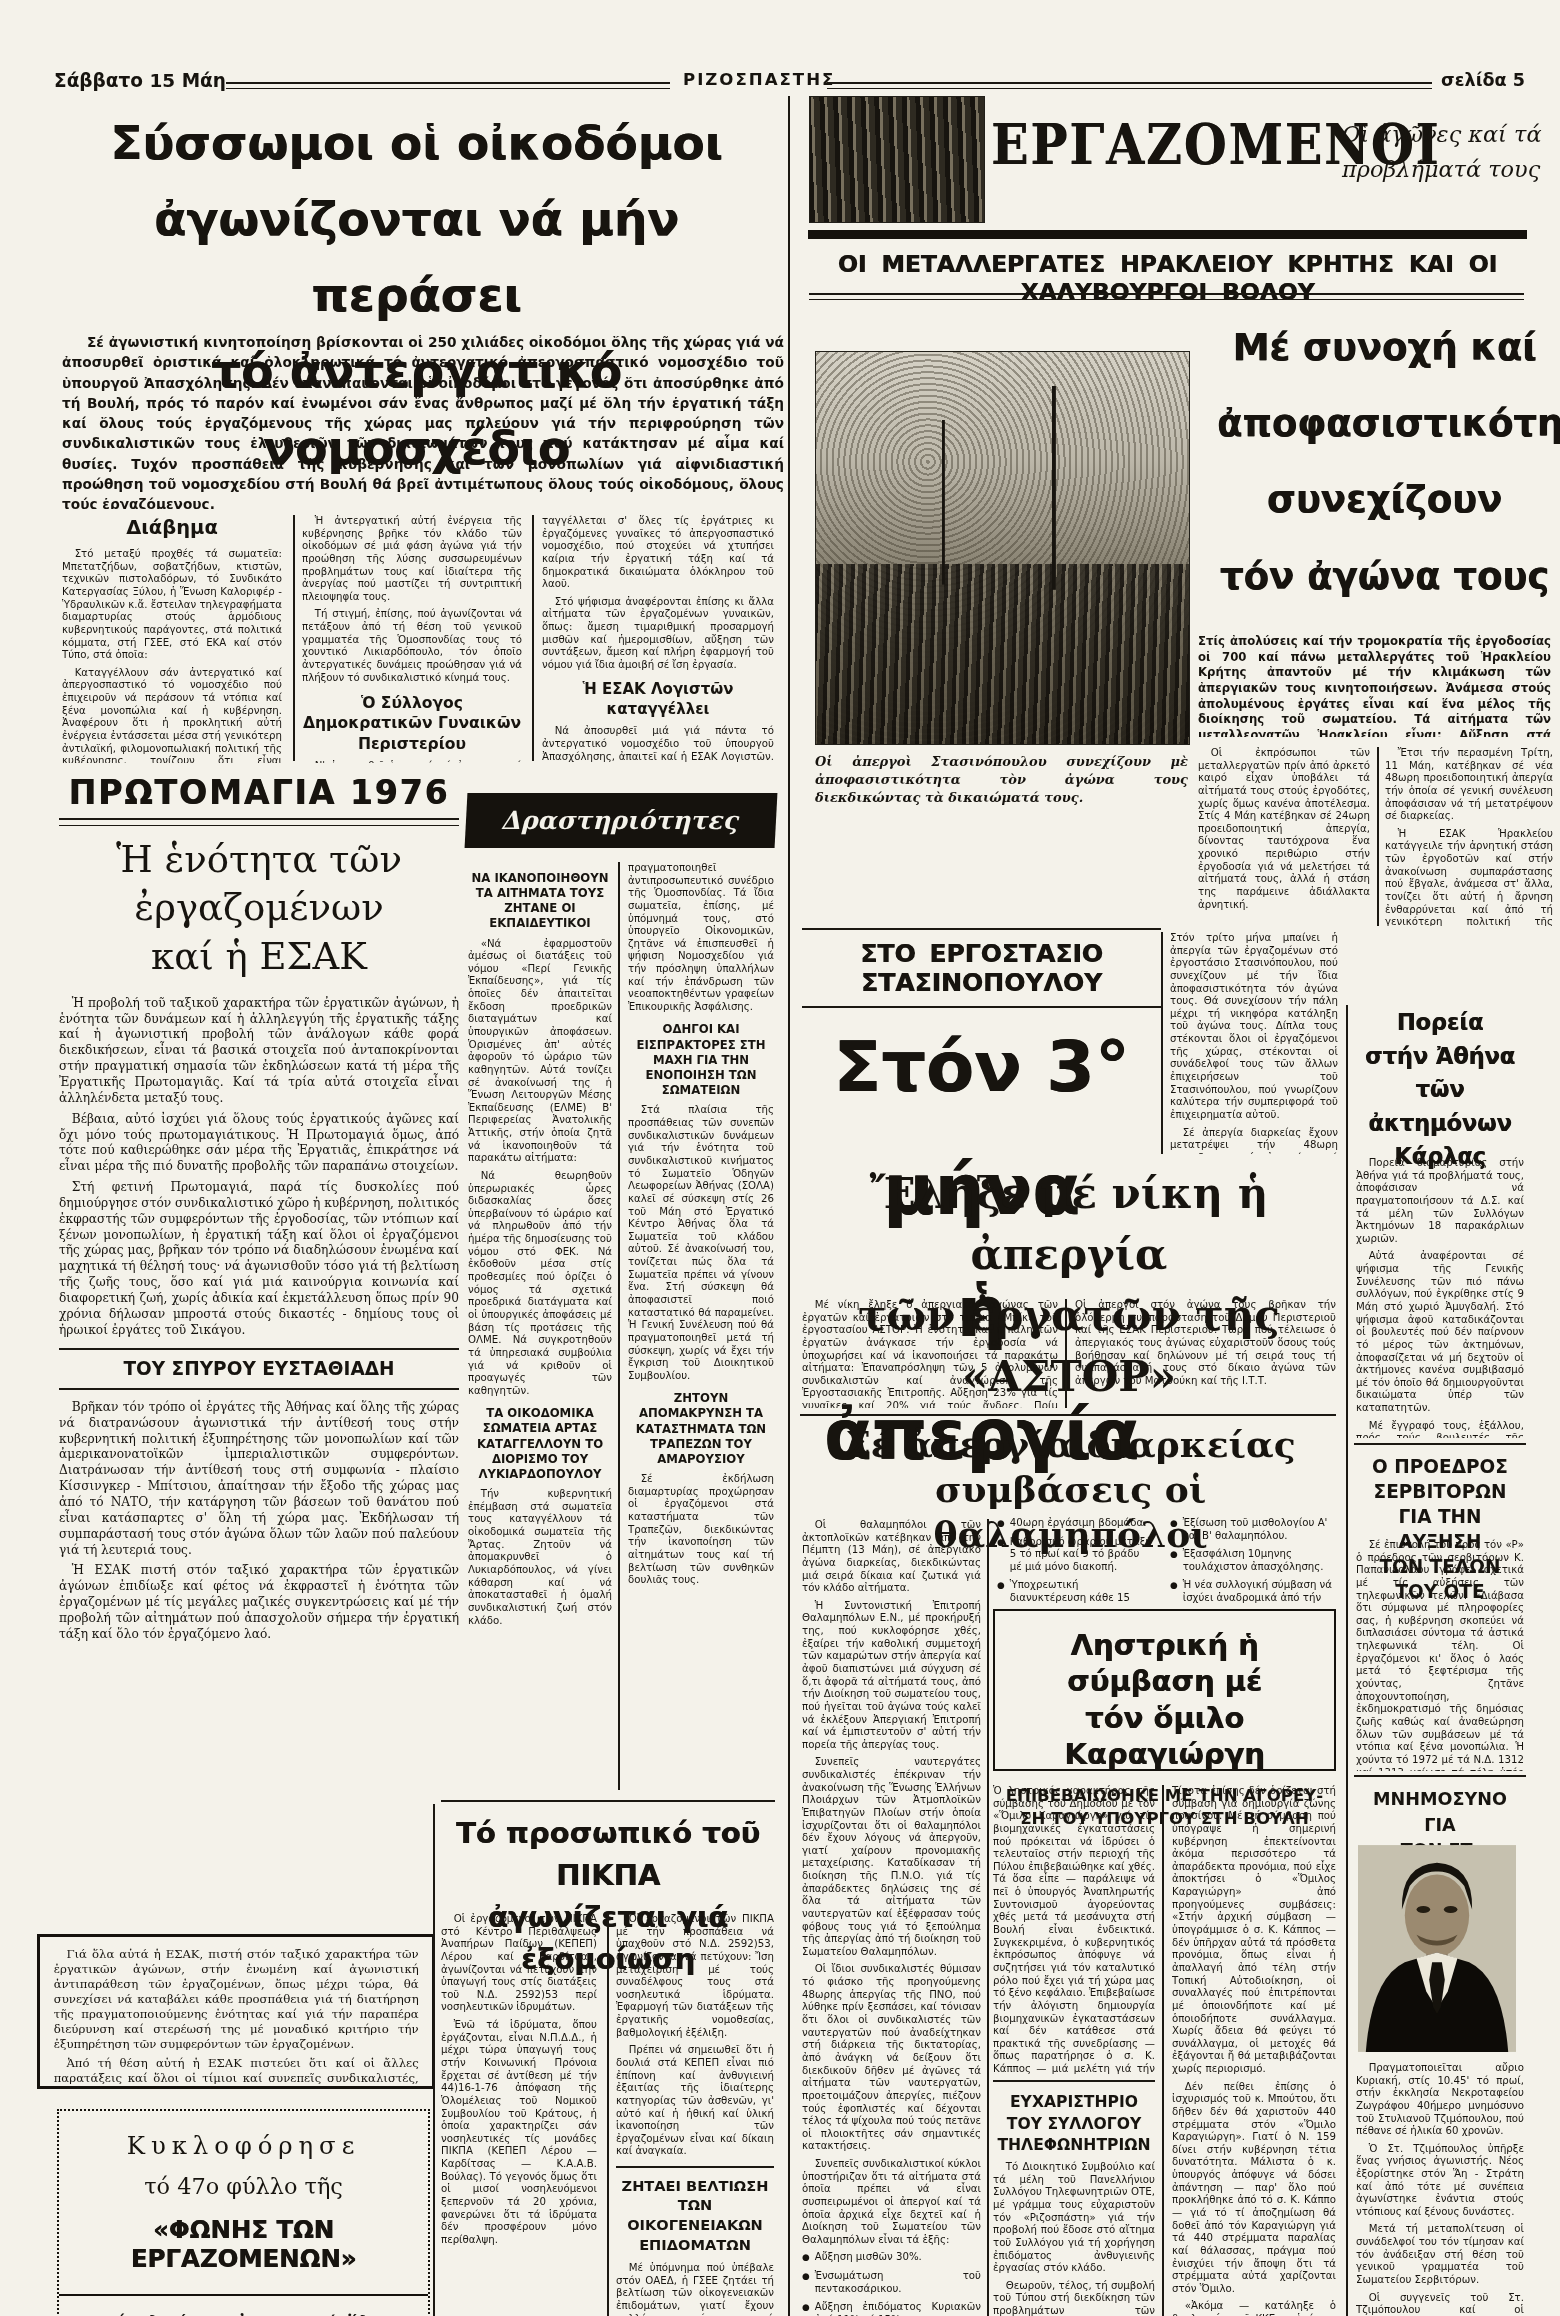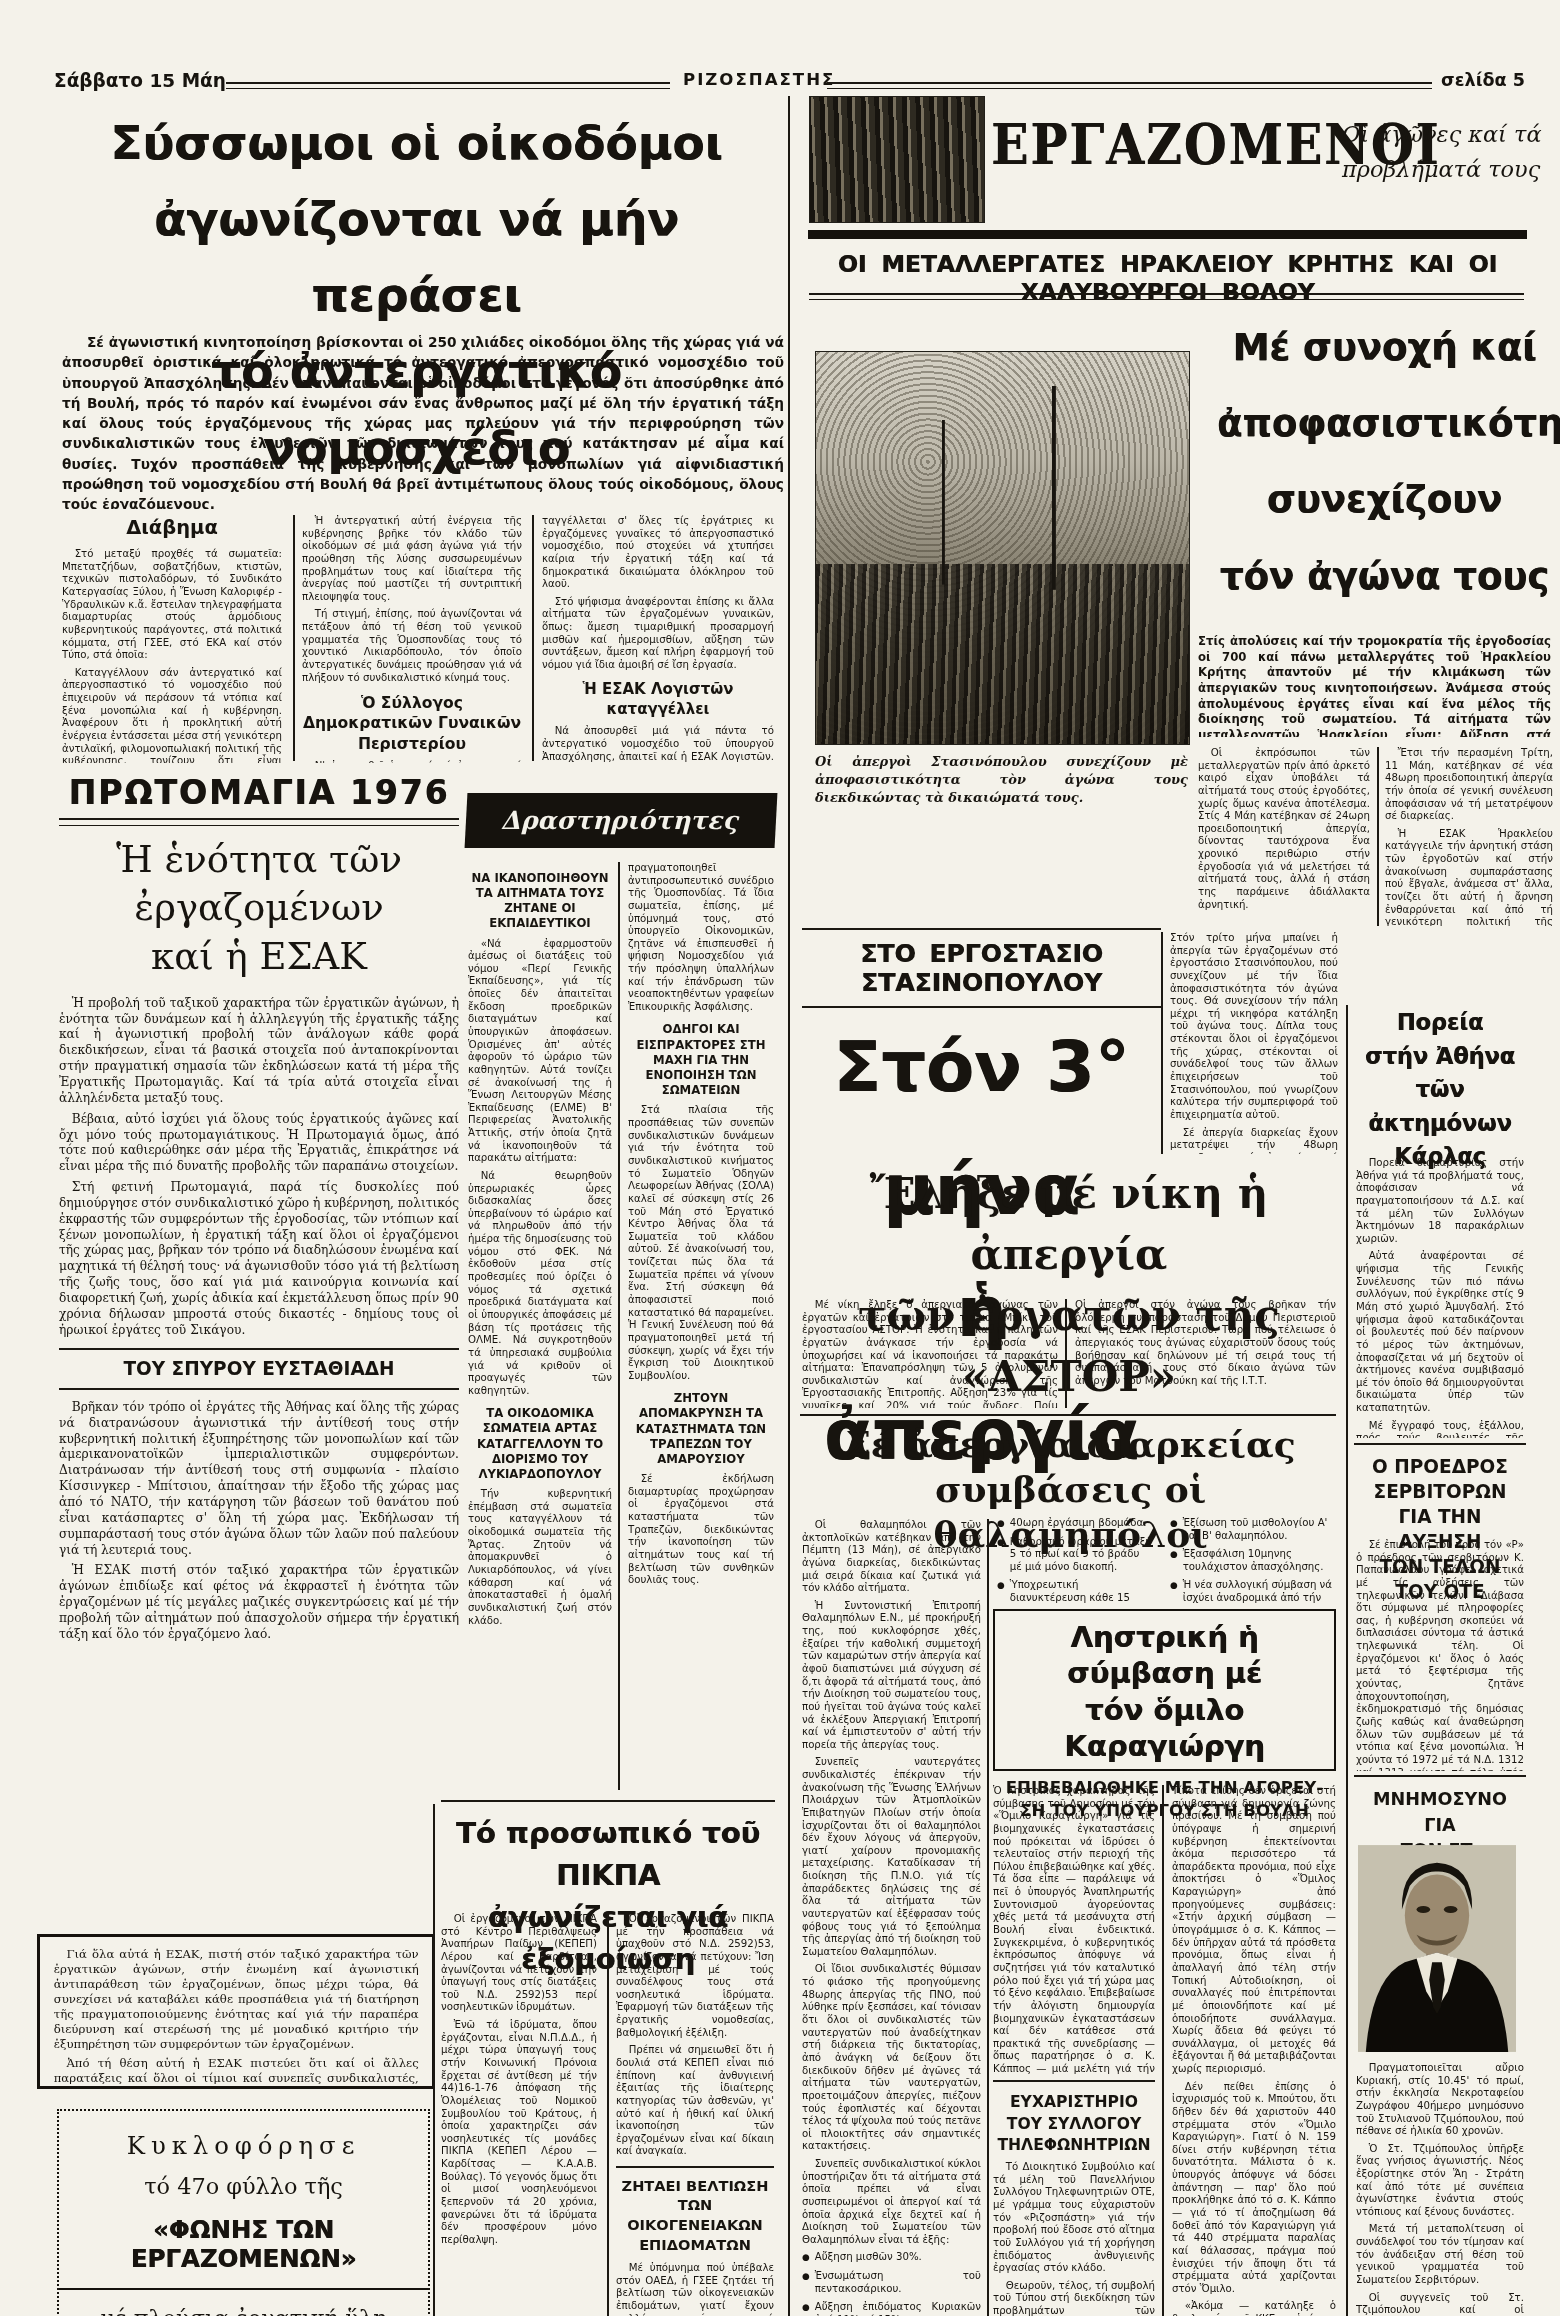--- a/index.html
+++ b/index.html
@@ -99,21 +99,21 @@
   </div>
 
   <div class="abs boxed ser just col" style="left:37px;top:1934px;width:365px;height:129px;padding:9.8px 13.7px;font-size:11.7px;line-height:1.28">
     <p>Γιά ὅλα αὐτά ἡ ΕΣΑΚ, πιστή στόν ταξικό χαρακτήρα τῶν ἐργατικῶν ἀγώνων, στήν ἑνωμένη καί ἀγωνιστική ἀντιπαράθεση τῶν ἐργαζομένων, ὅπως μέχρι τώρα, θά συνεχίσει νά καταβάλει κάθε προσπάθεια γιά τή διατήρηση τῆς πραγματοποιούμενης ἑνότητας καί γιά τήν παραπέρα διεύρυνση καί στερέωσή της μέ μοναδικό κριτήριο τήν ἐξυπηρέτηση τῶν συμφερόντων τῶν ἐργαζομένων.</p>
     <p>Ἀπό τή θέση αὐτή ἡ ΕΣΑΚ πιστεύει ὅτι καί οἱ ἄλλες παρατάξεις καί ὅλοι οἱ τίμιοι καί συνεπεῖς συνδικαλιστές, μακριά ἀπό ὁποιαδήποτε στενή παραταξιακή σκοπιμότητα πού μπαίνει ἐμπόδιο στό πρωταρχικό κεφάλαιο τῆς ἑνότητας, θά συνεχίσουν νά συμβάλουν πρός τήν ἴδια κατεύθυνση γιά τήν ἀπό κοινοῦ ἀντιμετώπιση ὅλων τῶν προβλημάτων τῶν ἐργαζομένων.</p>
   </div>
 
   <div class="abs dotted ctr" style="left:57px;top:2109px;width:369px;height:204px;padding-top:19.5px">
     <div class="ser" style="font-size:24.4px;letter-spacing:5.9px">Κυκλοφόρησε</div>
     <div class="ser" style="font-size:22.4px;margin-top:13.7px">τό 47ο φύλλο τῆς</div>
-    <div class="b blk" style="font-size:24.4px;margin-top:15.6px;display:inline-block;border-bottom:2.9px solid #15120d;padding-bottom:15px">«ΦΩΝΗΣ ΤΩΝ ΕΡΓΑΖΟΜΕΝΩΝ»</div>
+    <div class="b blk" style="font-size:24.4px;margin-top:15.6px;display:inline-block;border-bottom:2.9px solid #15120d;padding-bottom:21px">«ΦΩΝΗΣ ΤΩΝ ΕΡΓΑΖΟΜΕΝΩΝ»</div>
     <div class="ser" style="font-size:22.4px;margin-top:15.6px">μέ πλούσια ἐργατική ὕλη</div>
   </div>
 
   <div class="abs banner-black ctr b i" style="left:466px;top:793px;width:310px;height:55px;font-size:25px;line-height:55px;font-family:'DejaVu Serif',serif">Δραστηριότητες συνδικάτων</div>
   <div class="abs col just t10" style="left:468px;top:862px;width:144px;height:930px">
     <div class="subhead">ΝΑ ΙΚΑΝΟΠΟΙΗΘΟΥΝ ΤΑ ΑΙΤΗΜΑΤΑ ΤΟΥΣ ΖΗΤΑΝΕ ΟΙ ΕΚΠΑΙΔΕΥΤΙΚΟΙ</div>
     <p>«Νά ἐφαρμοστοῦν ἀμέσως οἱ διατάξεις τοῦ νόμου «Περί Γενικῆς Ἐκπαίδευσης», γιά τίς ὁποῖες δέν ἀπαιτεῖται ἔκδοση προεδρικῶν διαταγμάτων καί ὑπουργικῶν ἀποφάσεων. Ὁρισμένες ἀπ' αὐτές ἀφοροῦν τό ὡράριο τῶν καθηγητῶν. Αὐτά τονίζει σέ ἀνακοίνωσή της ἡ Ἕνωση Λειτουργῶν Μέσης Ἐκπαίδευσης (ΕΛΜΕ) Β' Περιφερείας Ἀνατολικῆς Ἀττικῆς, στήν ὁποία ζητᾶ νά ἱκανοποιηθοῦν τά παρακάτω αἰτήματα:</p>
     <p>Νά θεωρηθοῦν ὑπερωριακές ὧρες διδασκαλίας ὅσες ὑπερβαίνουν τό ὡράριο καί νά πληρωθοῦν ἀπό τήν ἡμέρα τῆς δημοσίευσης τοῦ νόμου στό ΦΕΚ. Νά ἐκδοθοῦν μέσα στίς προθεσμίες πού ὁρίζει ὁ νόμος τά σχετικά προεδρικά διατάγματα καί οἱ ὑπουργικές ἀποφάσεις μέ βάση τίς προτάσεις τῆς ΟΛΜΕ. Νά συγκροτηθοῦν τά ὑπηρεσιακά συμβούλια γιά νά κριθοῦν οἱ προαγωγές τῶν καθηγητῶν.</p>
     <div class="subhead">ΤΑ ΟΙΚΟΔΟΜΙΚΑ ΣΩΜΑΤΕΙΑ ΑΡΤΑΣ ΚΑΤΑΓΓΕΛΛΟΥΝ ΤΟ ΔΙΟΡΙΣΜΟ ΤΟΥ ΛΥΚΙΑΡΔΟΠΟΥΛΟΥ</div>
     <p>Τήν κυβερνητική ἐπέμβαση στά σωματεῖα τους καταγγέλλουν τά οἰκοδομικά σωματεῖα τῆς Ἄρτας. Ζητοῦν νά ἀπομακρυνθεῖ ὁ Λυκιαρδόπουλος, νά γίνει κάθαρση καί νά ἀποκατασταθεῖ ἡ ὁμαλή συνδικαλιστική ζωή στόν κλάδο.</p>
@@ -227,21 +227,21 @@
     <div class="bullet">40ωρη ἐργάσιμη βδομάδα.</div>
     <div class="bullet">Καθορισμό ὡραρίου μεταξύ 5 τό πρωί καί 9 τό βράδυ μέ μιά μόνο διακοπή.</div>
     <div class="bullet">Ὑποχρεωτική διανυκτέρευση κάθε 15 μέρες στόν Πειραιά.</div>
   </div>
   <div class="abs col t10" style="left:1170px;top:1517px;width:166px;height:86px">
     <div class="bullet">Ἐξίσωση τοῦ μισθολογίου Α' καί Β' θαλαμηπόλου.</div>
     <div class="bullet">Ἐξασφάλιση 10μηνης τουλάχιστον ἀπασχόλησης.</div>
     <div class="bullet">Ἡ νέα συλλογική σύμβαση νά ἰσχύει ἀναδρομικά ἀπό τήν 1η Γενάρη 1976.</div>
   </div>
 
-  <div class="abs" style="left:993px;top:1609px;width:343px;height:162px;border:2.9px solid #15120d;box-sizing:border-box;padding-top:8px">
+  <div class="abs" style="left:993px;top:1609px;width:343px;height:162px;border:2.9px solid #15120d;box-sizing:border-box;padding-top:16px">
     <div class="ctr b blk" style="font-size:29px;line-height:1.25">
       <span style="display:block">Ληστρική ἡ σύμβαση μέ</span>
       <span style="display:block">τόν ὅμιλο Καραγιώργη</span>
     </div>
     <div class="ctr b" style="font-size:16.6px;line-height:1.4;margin-top:11.7px">
       <span style="display:block">ΕΠΙΒΕΒΑΙΩΘΗΚΕ ΜΕ ΤΗΝ ΑΓΟΡΕΥ-</span>
       <span style="display:block">ΣΗ ΤΟΥ ΥΠΟΥΡΓΟΥ ΣΤΗ ΒΟΥΛΗ</span>
     </div>
   </div>
   <div class="abs col just t10" style="left:993px;top:1785px;width:162px;height:532px">

